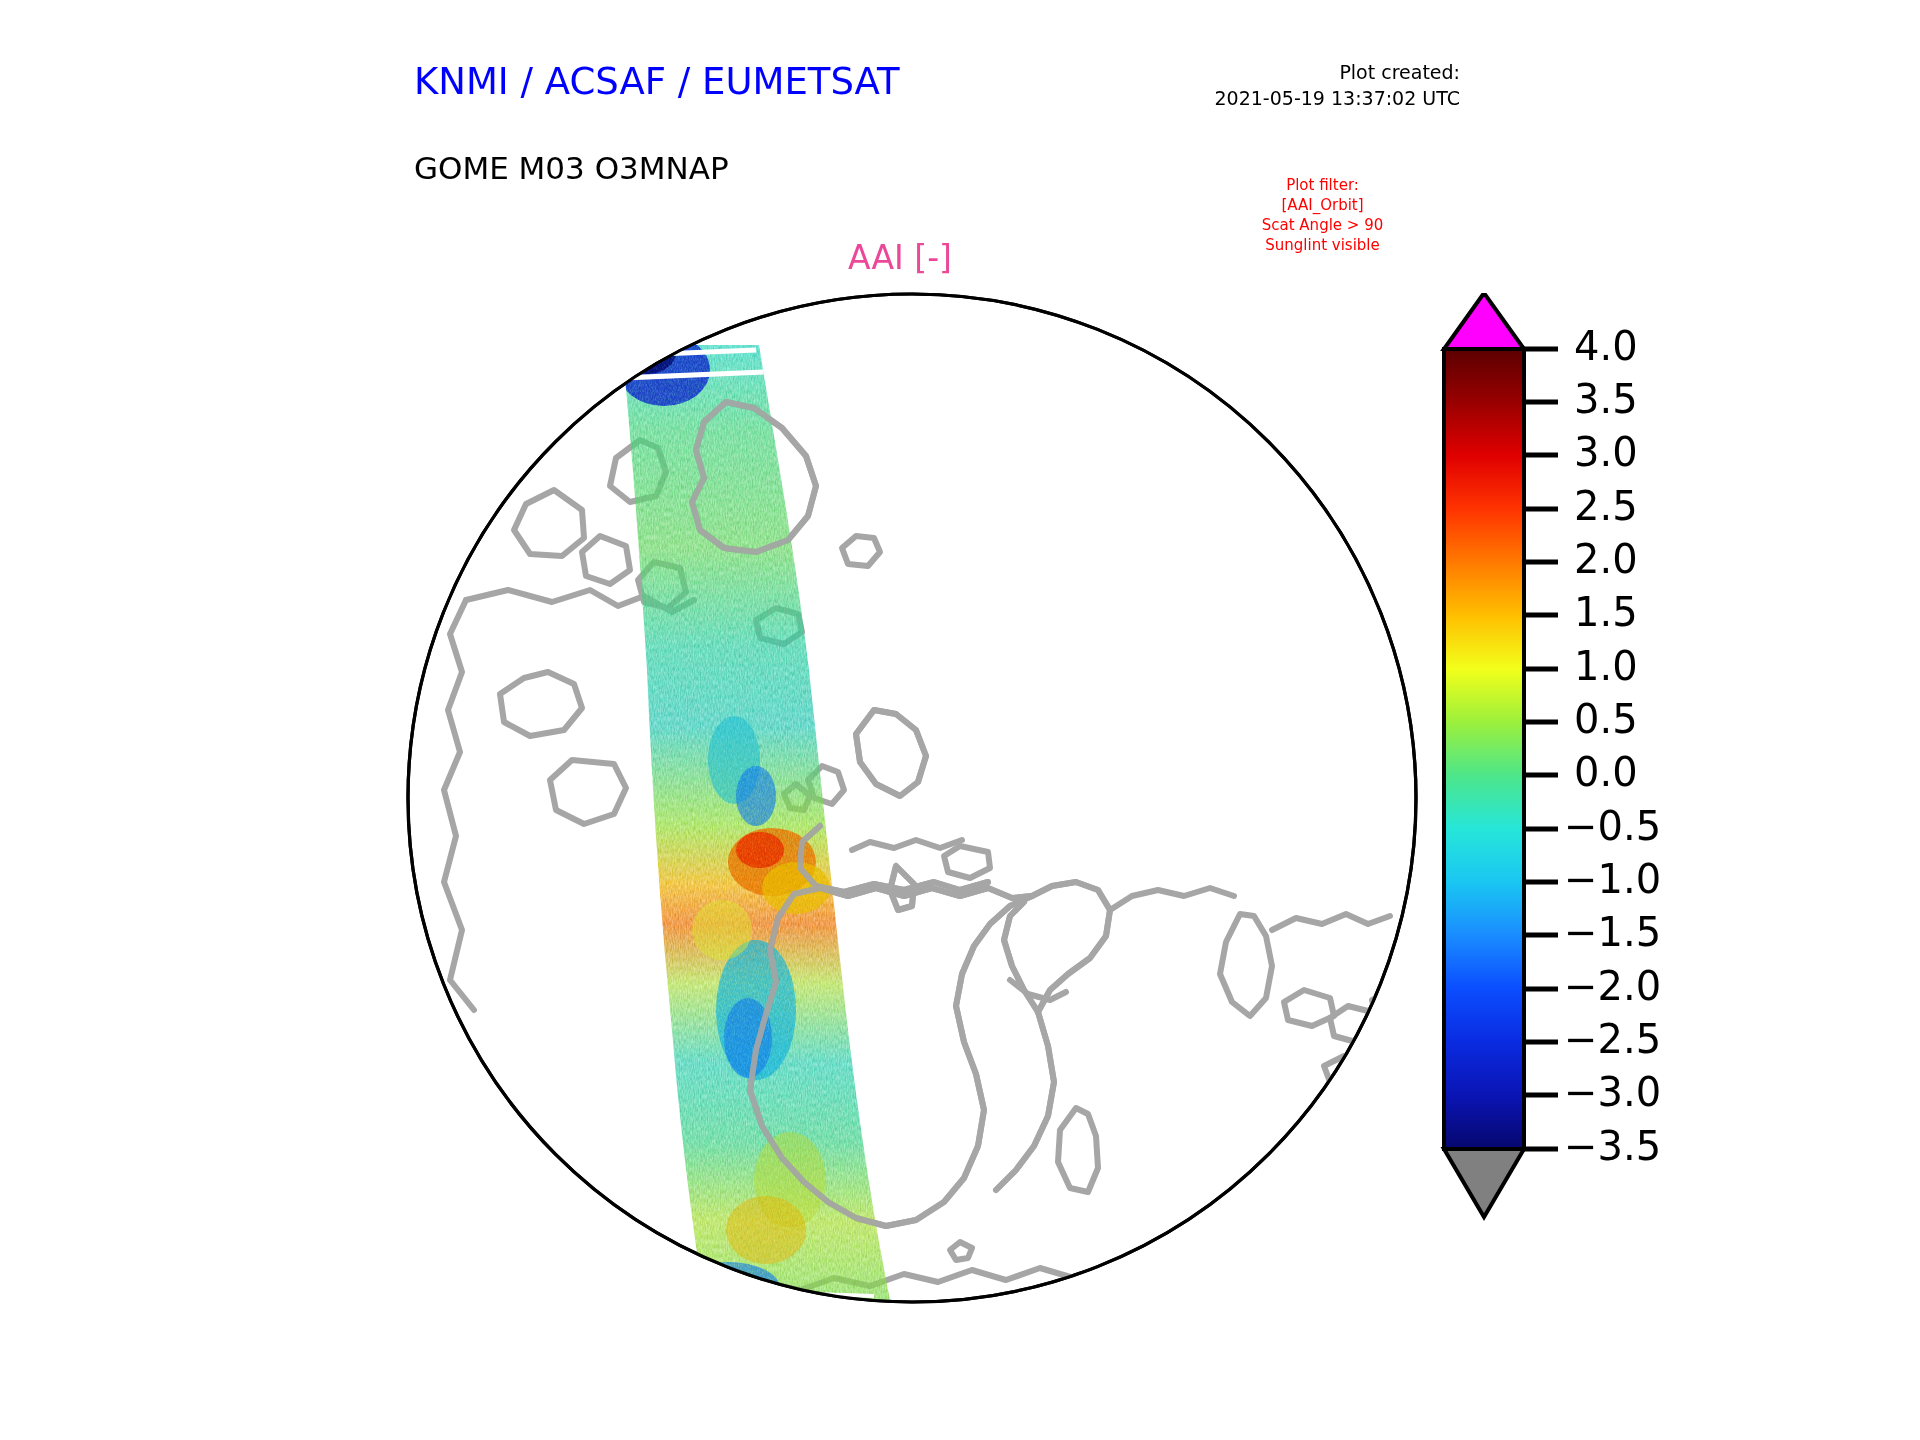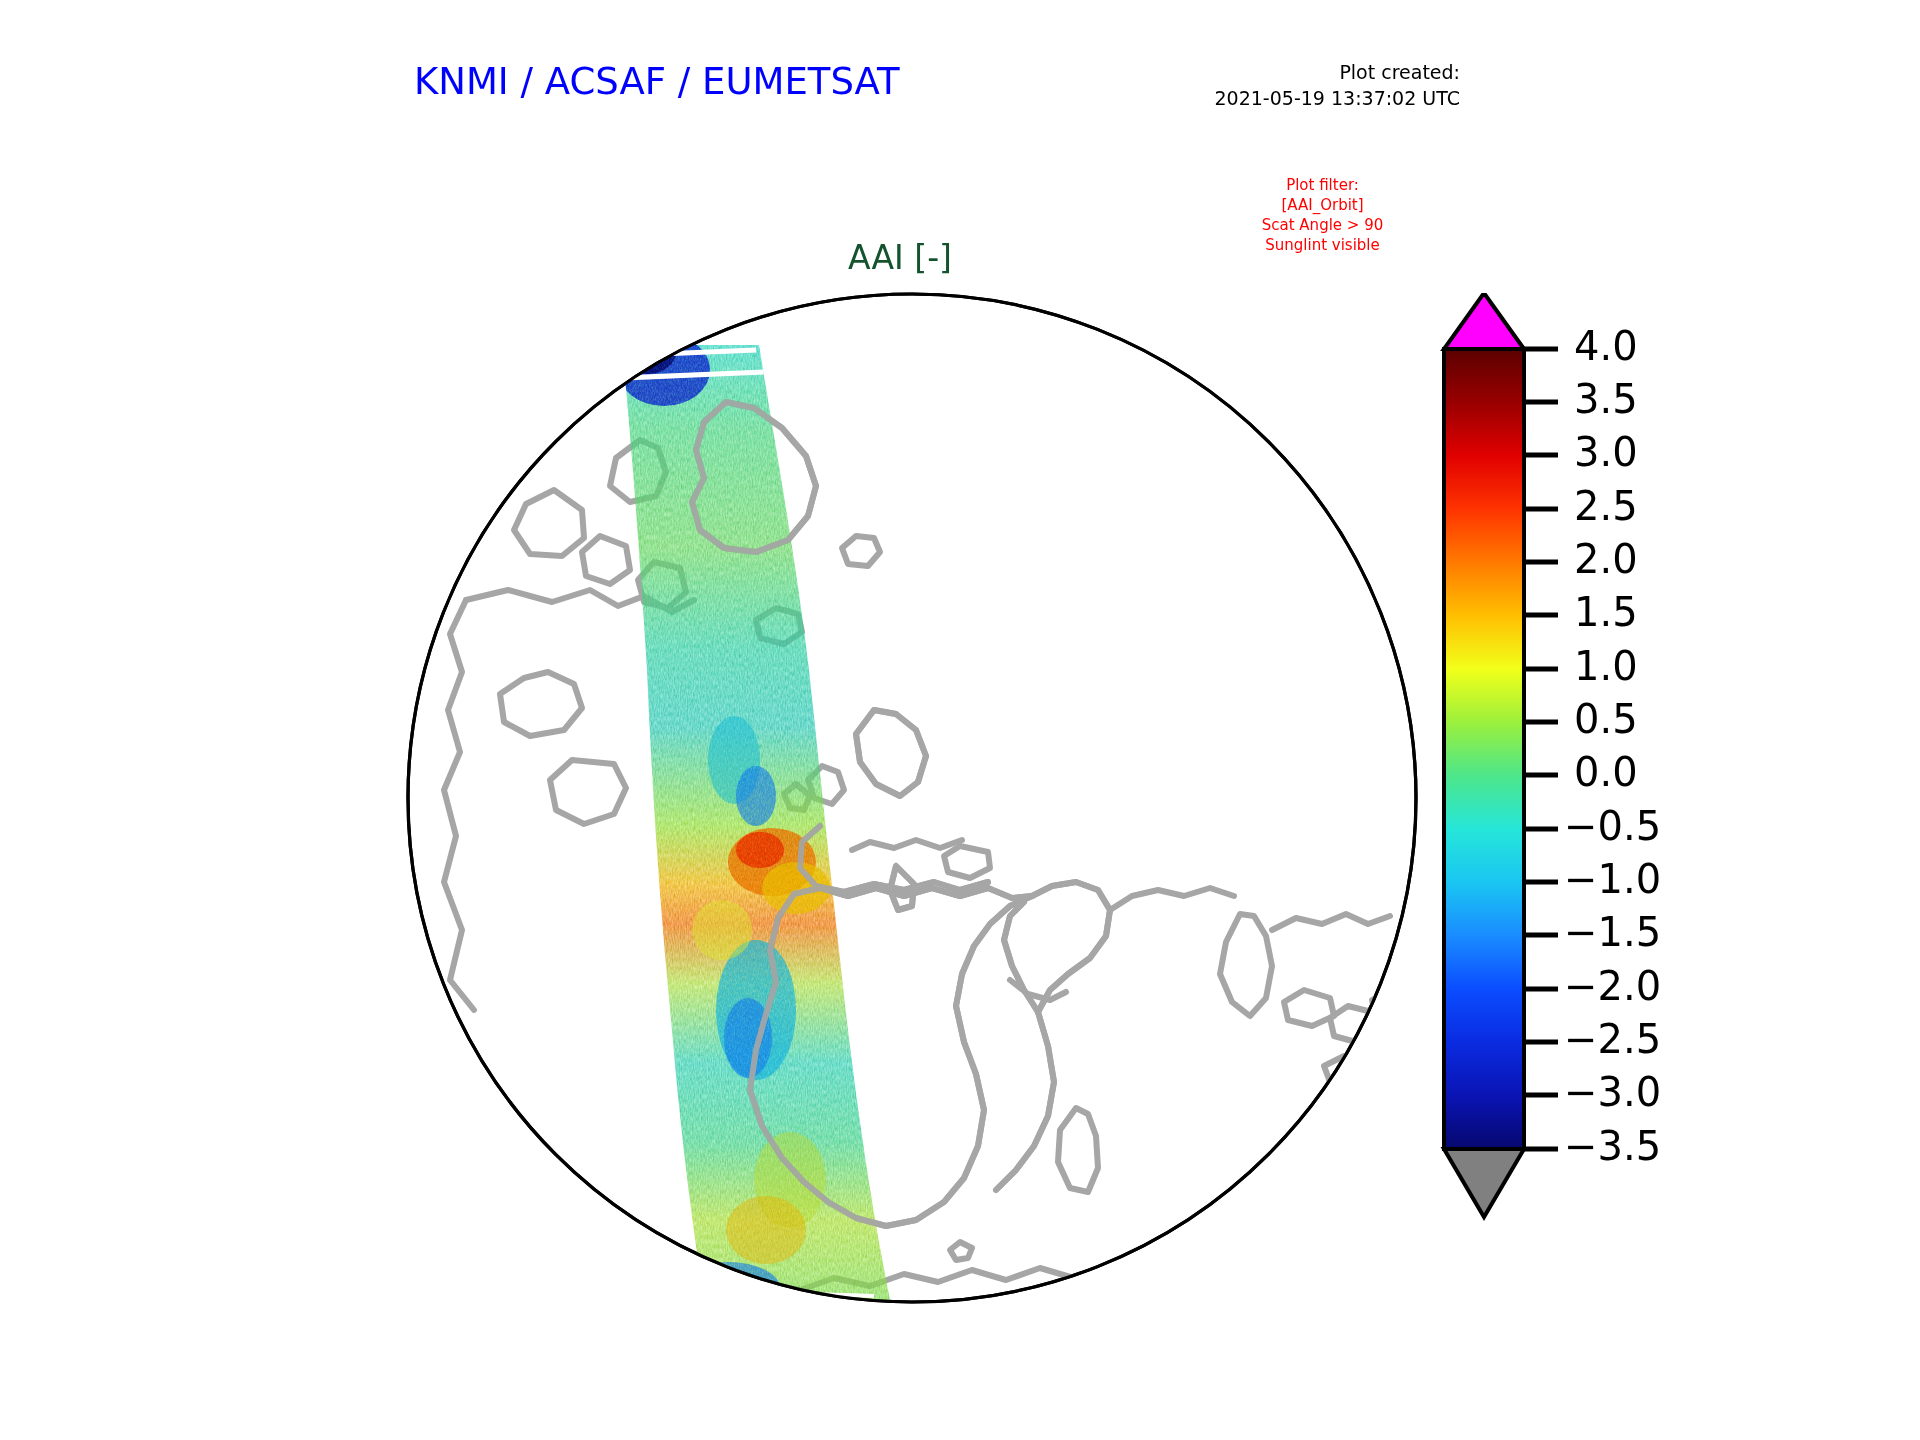--- a/index.html
+++ b/index.html
@@ -17,21 +17,21 @@
   #plot-created-block{
     left:1150px; top:52px; width:310px;
     text-align:right; font-size:19px; color:#000000; line-height:1.35;
   }
   #instrument-block{
     left:414px; top:140px;
     font-size:31px; color:#000000; line-height:1.30; white-space:nowrap;
   }
   #variable-title{
     left:700px; top:230px; width:400px;
-    text-align:center; font-size:33px; color:#14532d;
+    text-align:center; font-size:33px; color:#ec4899;
   }
   #plot-filter-block{
     left:1185px; top:168px; width:275px;
     text-align:center; font-size:15px; color:#ff0000; line-height:1.33;
   }
 
   
   #globe-wrap{ left:404px; top:282px; width:1016px; height:1016px; }
   #globe-svg{ display:block; width:1016px; height:1016px; }
 
@@ -47,20 +47,21 @@
 <body>
 
 <div class="abs" id="org-title">KNMI / ACSAF / EUMETSAT</div>
 
 <div class="abs" id="plot-created-block">
   <div>Plot created:</div>
   <div>2021-05-19 13:37:02 UTC</div>
 </div>
 
 <div class="abs" id="instrument-block">
+  <div>GOME M03 O3MNAP</div>
 </div>
 
 <div class="abs" id="variable-title">AAI [-]</div>
 
 <div class="abs" id="plot-filter-block">
   <div>Plot filter:</div>
   <div>[AAI_Orbit]</div>
   <div>Scat Angle &gt; 90</div>
   <div>Sunglint visible</div>
 </div>

